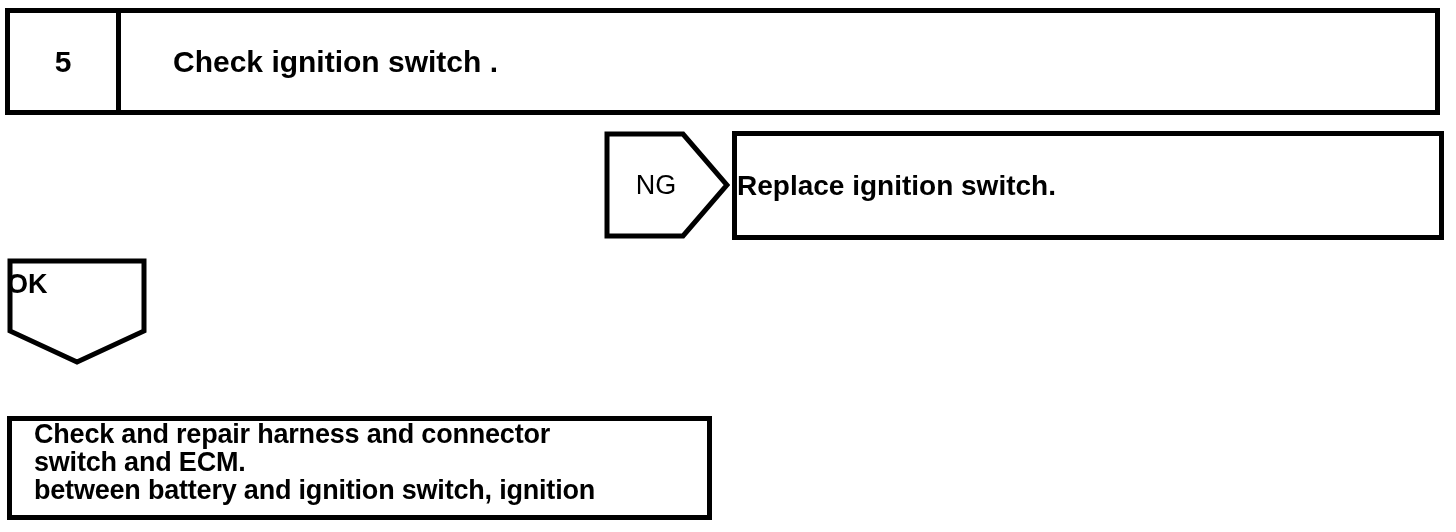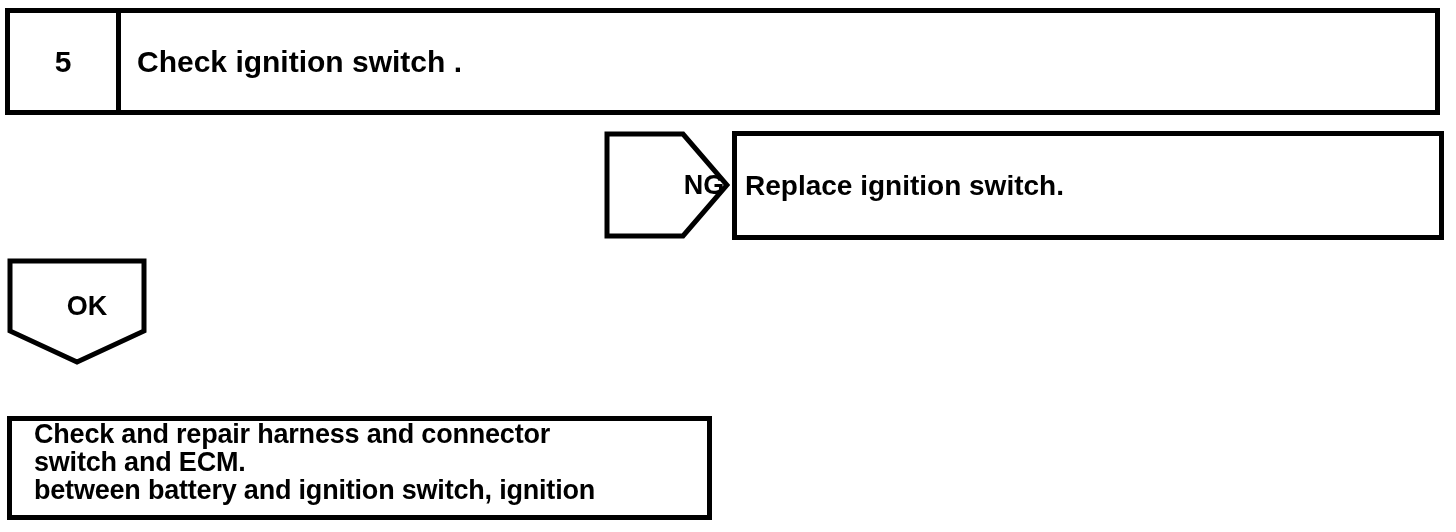--- a/index.html
+++ b/index.html
@@ -44,20 +44,21 @@
     font-weight: bold;
     line-height: 1;
     letter-spacing: 0px;
   }
   .step-text-cell {
     flex: 1 1 auto;
     display: flex;
     align-items: center;
     padding-left: 16px;
     box-sizing: border-box;
+    margin-left: 36px;
   }
   .step-text {
     font-size: 30px;
     font-weight: bold;
     line-height: 1.05;
     white-space: pre;
   }
 
   
   .ng-arrow {
@@ -75,38 +76,37 @@
   .ng-label {
     position: absolute;
     left: 604px;
     top: 131px;
     width: 104px;
     height: 108px;
     display: flex;
     align-items: center;
     justify-content: center;
     font-size: 27px;
-    font-weight: bold;
+    font-weight: normal;
     line-height: 1;
     pointer-events: none;
-    padding-left: 48px;
   }
 
   .result-box-ng {
     position: absolute;
     left: 732px;
     top: 131px;
     width: 712px;
     height: 109px;
     border: 5px solid #000000;
     box-sizing: border-box;
     background: #ffffff;
     display: flex;
     align-items: center;
-    padding-left: 8px;
+    padding-left: 0;
   }
   .result-box-ng .result-text {
     font-size: 28px;
     font-weight: bold;
     line-height: 1.05;
   }
 
   
   .ok-arrow {
     position: absolute;
@@ -116,26 +116,25 @@
     height: 108px;
   }
   .ok-arrow svg {
     display: block;
     width: 140px;
     height: 108px;
   }
   .ok-label {
     position: absolute;
     left: 7px;
-    top: 268px;
+    top: 246px;
     width: 160px;
     height: 76px;
     display: flex;
     align-items: center;
-    justify-content: center;
     font-size: 27px;
     font-weight: bold;
     line-height: 1;
     pointer-events: none;
   }
 
   
   .action-box {
     position: absolute;
     left: 7px;

